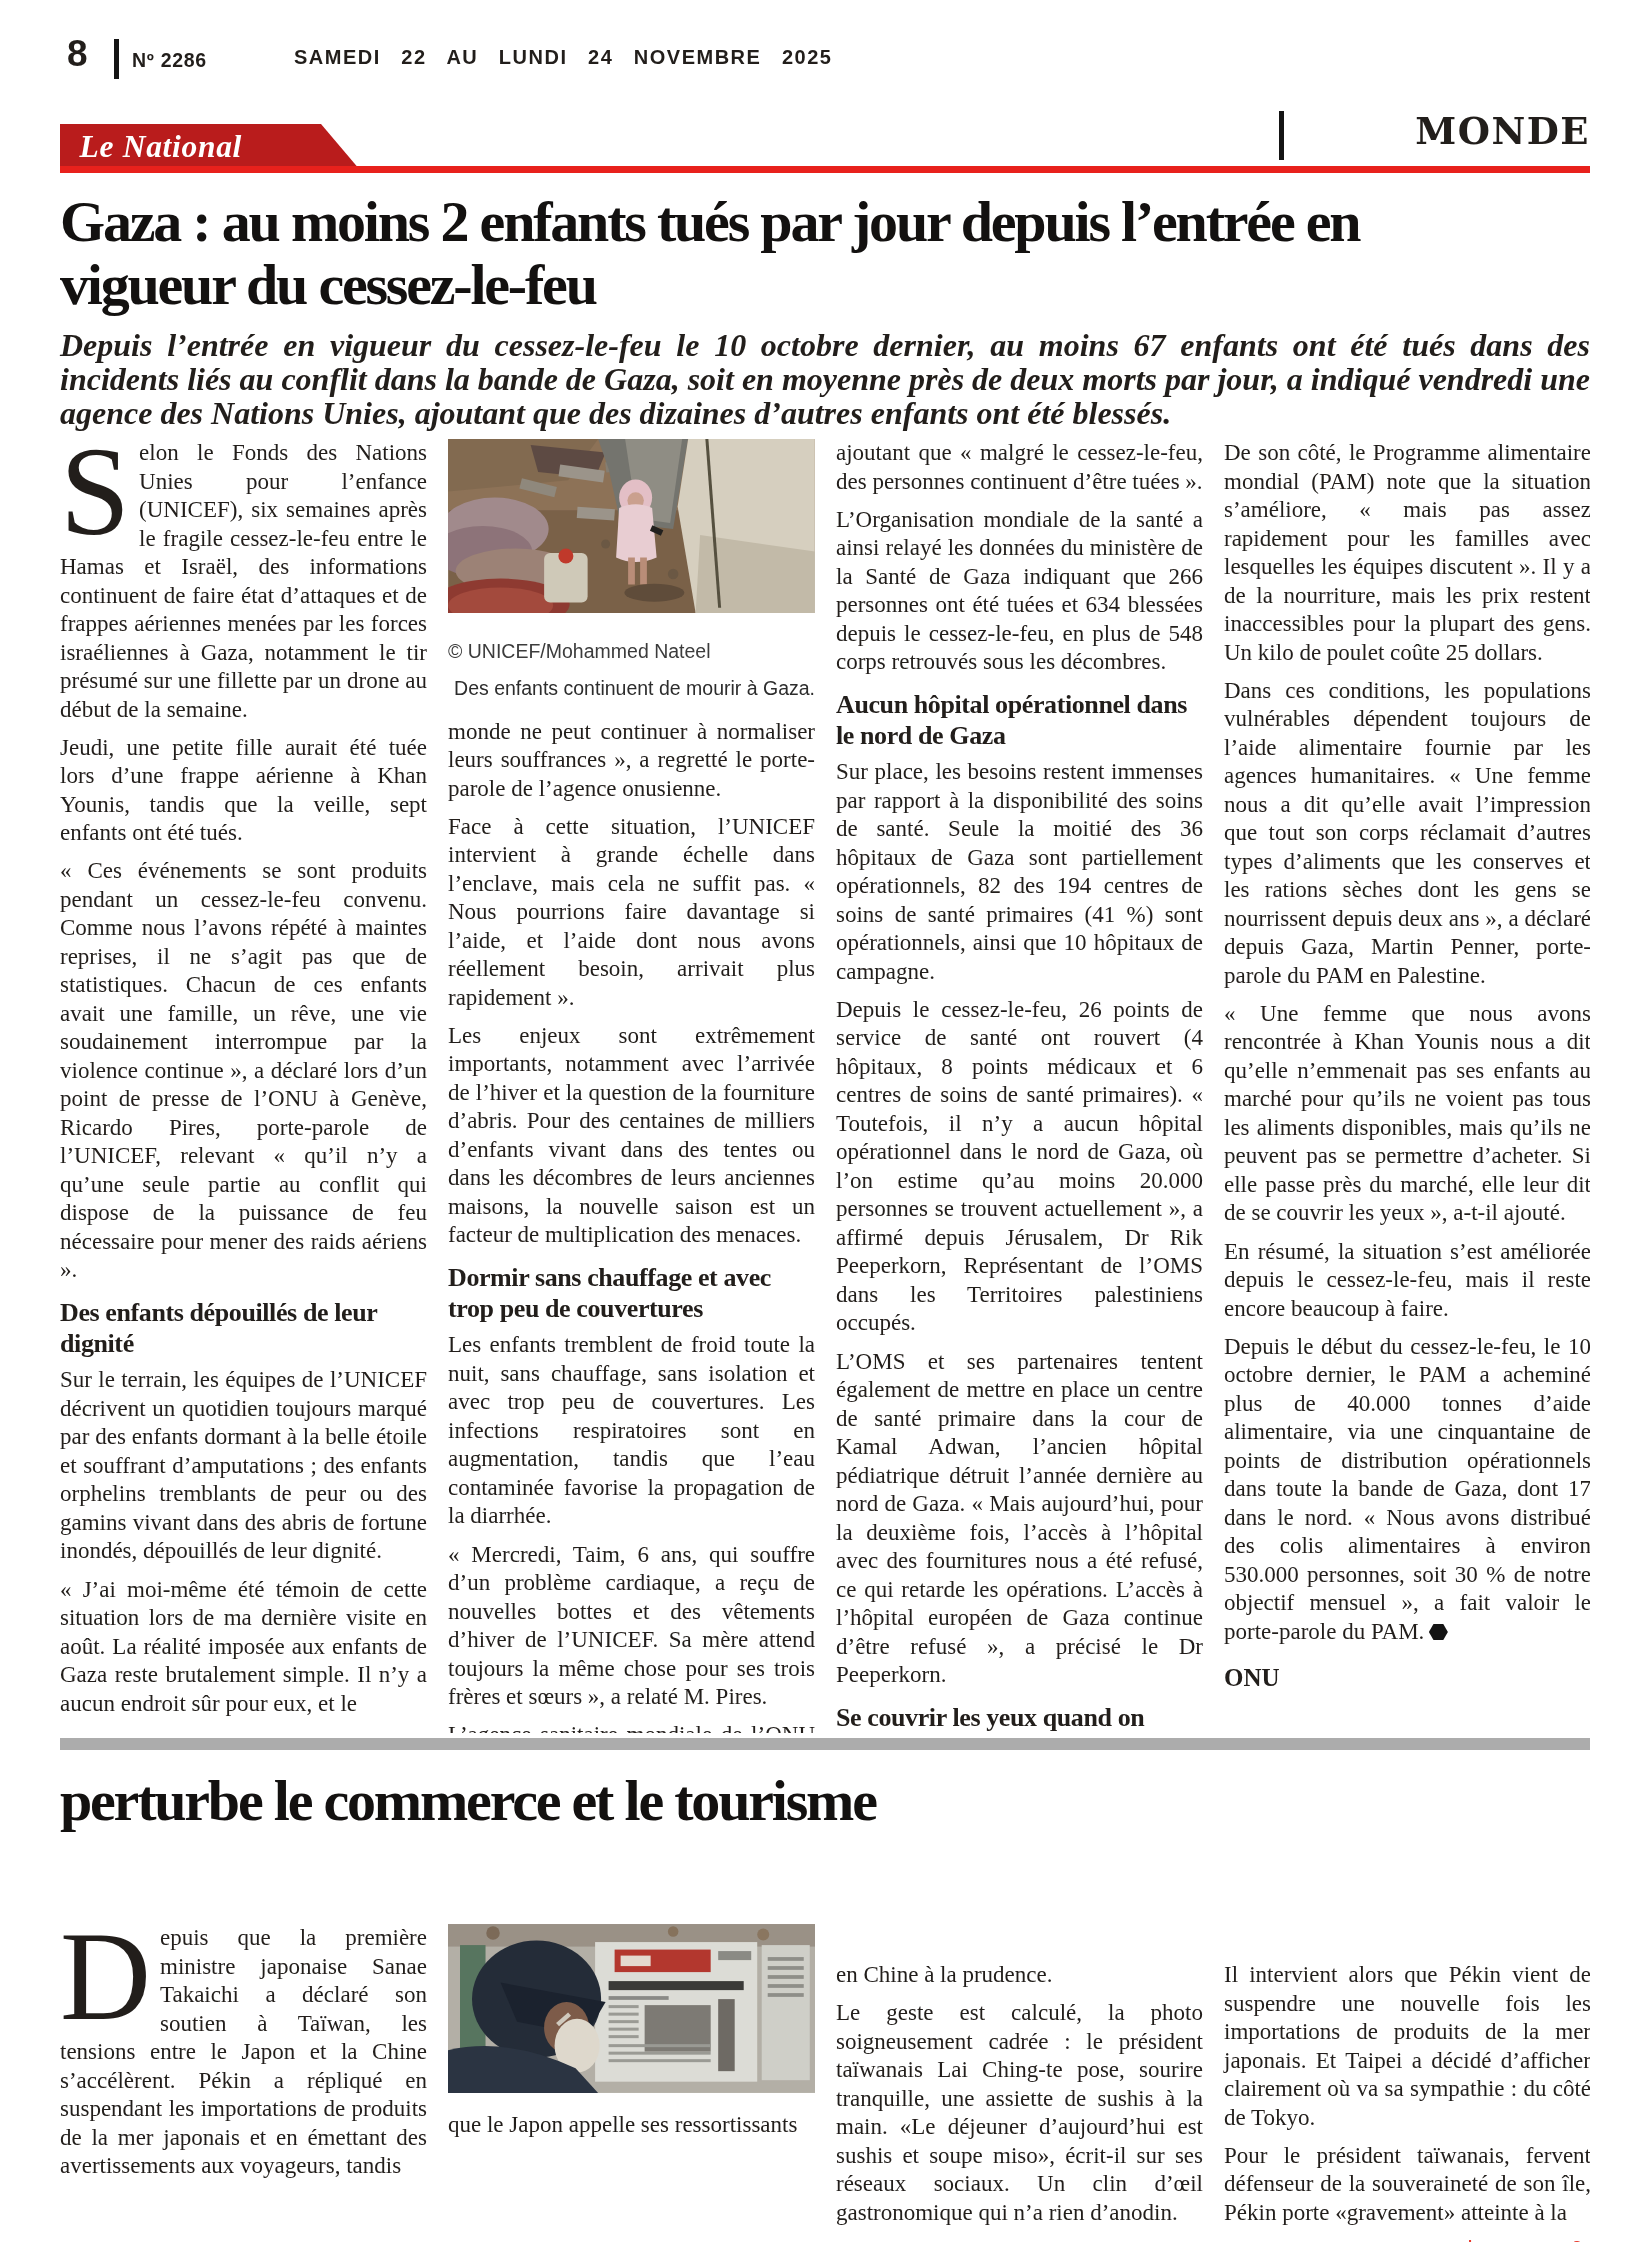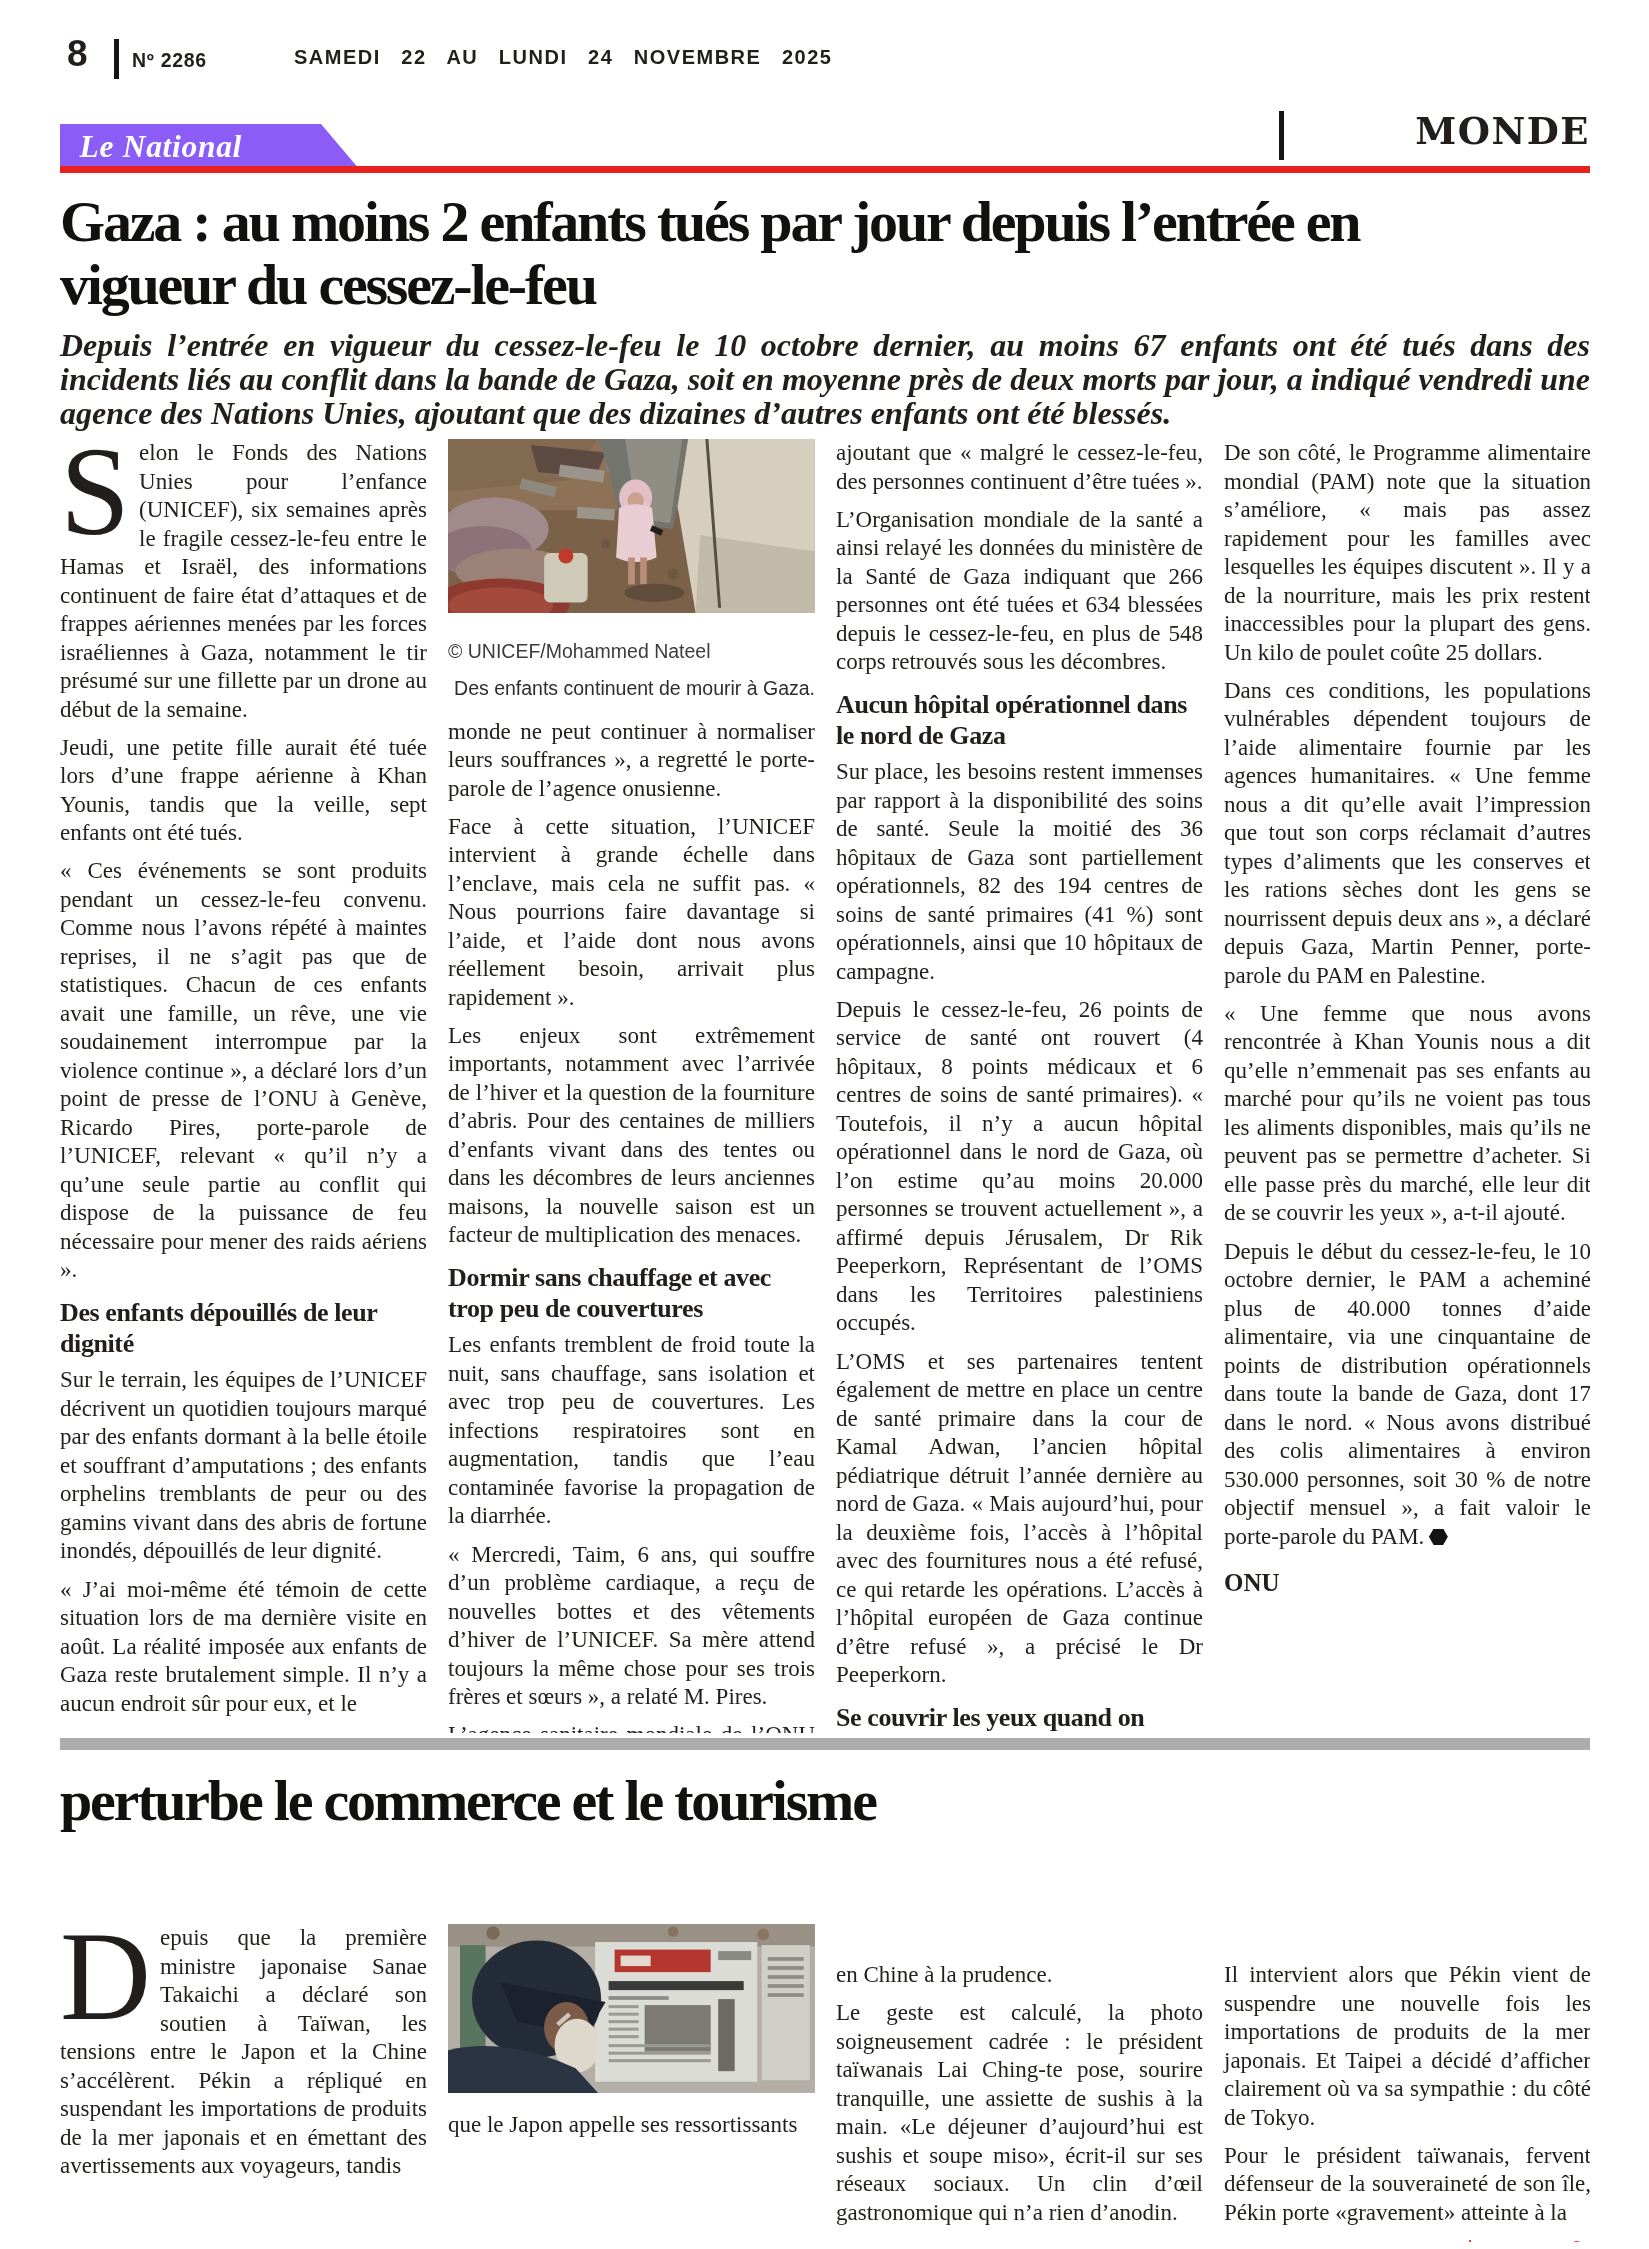--- a/index.html
+++ b/index.html
@@ -6,21 +6,21 @@
   #page{position:relative;width:1650px;height:2250px;background:#ffffff;overflow:hidden;
         font-family:"Liberation Serif",serif;color:#221e1b;}
   
   .page-number{position:absolute;left:67px;top:33px;font-family:"Liberation Sans",sans-serif;
         font-weight:700;font-size:37px;letter-spacing:-0.7px;}
   .hdr-vbar{position:absolute;left:114px;top:39px;width:4.5px;height:40px;background:#141414;}
   .issue{position:absolute;left:132px;top:49px;font-family:"Liberation Sans",sans-serif;
         font-weight:700;font-size:19.5px;letter-spacing:0.7px;}
   .edition-date{position:absolute;left:294px;top:46px;font-family:"Liberation Sans",sans-serif;
         font-weight:700;font-size:20px;letter-spacing:1.5px;word-spacing:13.5px;}
-  .masthead{position:absolute;left:60px;top:124px;width:300px;height:46px;background:#8b5cf6;
+  .masthead{position:absolute;left:60px;top:124px;width:300px;height:46px;background:#b91c1c;
         clip-path:polygon(0 0,87% 0,100% 100%,0 100%);}
   .masthead span{display:block;padding-left:19.5px;line-height:45px;color:#ffffff;
         font-family:"Liberation Serif",serif;font-weight:700;font-style:italic;font-size:31.5px;letter-spacing:0.7px;}
   .red-rule{position:absolute;left:60px;top:166px;width:1530px;height:6.7px;background:#E8211C;}
   .monde-vbar{position:absolute;left:1279px;top:111px;width:4.5px;height:49px;background:#141414;}
   .section-title{position:absolute;right:60px;top:109px;font-family:"DejaVu Serif",serif;
         font-weight:700;font-size:37px;letter-spacing:1.5px;}
   
   .headline{position:absolute;left:60px;width:1530px;font-family:"Liberation Serif",serif;
         font-weight:700;color:#131110;letter-spacing:-2.2px;}
@@ -135,20 +135,21 @@
       <p>Sur place, les besoins restent immenses par rapport à la disponibilité des soins de santé. Seule la moitié des 36 hôpitaux de Gaza sont partiellement opérationnels, 82 des 194 centres de soins de santé primaires (41 %) sont opérationnels, ainsi que 10 hôpitaux de campagne.</p>
       <p>Depuis le cessez-le-feu, 26 points de service de santé ont rouvert (4 hôpitaux, 8 points médicaux et 6 centres de soins de santé primaires). « Toutefois, il n’y a aucun hôpital opérationnel dans le nord de Gaza, où l’on estime qu’au moins 20.000 personnes se trouvent actuellement », a affirmé depuis Jérusalem, Dr Rik Peeperkorn, Représentant de l’OMS dans les Territoires palestiniens occupés.</p>
       <p>L’OMS et ses partenaires tentent également de mettre en place un centre de santé primaire dans la cour de Kamal Adwan, l’ancien hôpital pédiatrique détruit l’année dernière au nord de Gaza. « Mais aujourd’hui, pour la deuxième fois, l’accès à l’hôpital avec des fournitures nous a été refusé, ce qui retarde les opérations. L’accès à l’hôpital européen de Gaza continue d’être refusé », a précisé le Dr Peeperkorn.</p>
       <h3>Se couvrir les yeux quand on passe au marché</h3>
     </div>
 
     <div class="col">
       <p>De son côté, le Programme alimentaire mondial (PAM) note que la situation s’améliore, « mais pas assez rapidement pour les familles avec lesquelles les équipes discutent ». Il y a de la nourriture, mais les prix restent inaccessibles pour la plupart des gens. Un kilo de poulet coûte 25 dollars.</p>
       <p>Dans ces conditions, les populations vulnérables dépendent toujours de l’aide alimentaire fournie par les agences humanitaires. « Une femme nous a dit qu’elle avait l’impression que tout son corps réclamait d’autres types d’aliments que les conserves et les rations sèches dont les gens se nourrissent depuis deux ans », a déclaré depuis Gaza, Martin Penner, porte-parole du PAM en Palestine.</p>
       <p>« Une femme que nous avons rencontrée à Khan Younis nous a dit qu’elle n’emmenait pas ses enfants au marché pour qu’ils ne voient pas tous les aliments disponibles, mais qu’ils ne peuvent pas se permettre d’acheter. Si elle passe près du marché, elle leur dit de se couvrir les yeux », a-t-il ajouté.</p>
+      <p>En résumé, la situation s’est améliorée depuis le cessez-le-feu, mais il reste encore beaucoup à faire.</p>
       <p><span>Depuis le début du cessez-le-feu, le 10 octobre dernier, le PAM a acheminé plus de 40.000 tonnes d’aide alimentaire, via une cinquantaine de points de distribution opérationnels dans toute la bande de Gaza, dont 17 dans le nord. « Nous avons distribué des colis alimentaires à environ 530.000 personnes, soit 30 % de notre objectif mensuel », a fait valoir le porte-parole du PAM.</span><span class="endmark"></span></p>
       <div class="byline">ONU</div>
     </div>
   </div>
 
   <div class="divider"></div>
 
   <div class="headline" id="headline2">
     <div>perturbe le commerce et le tourisme</div>
   </div>

